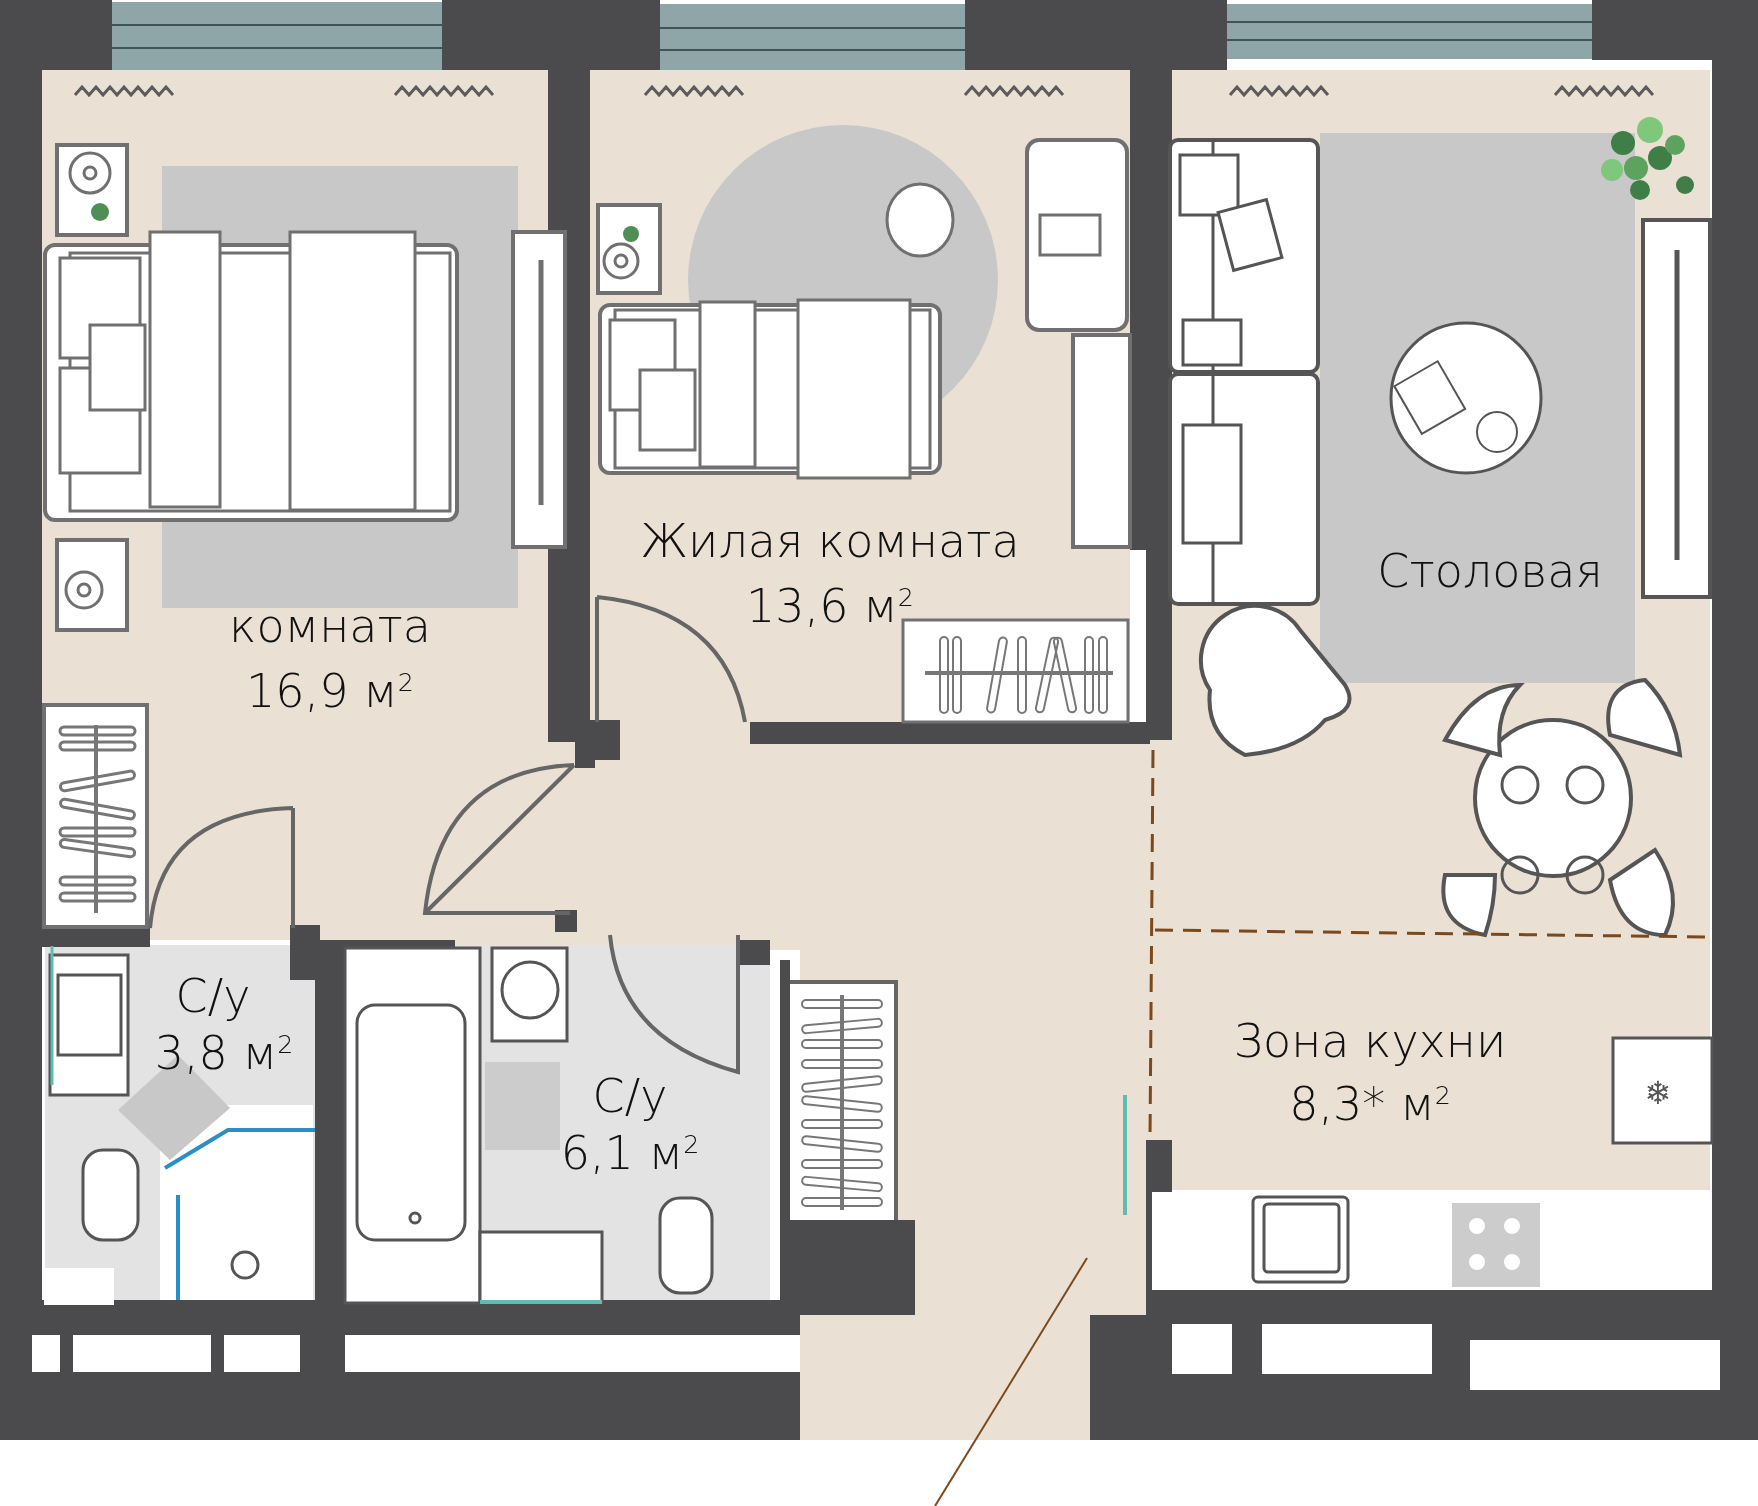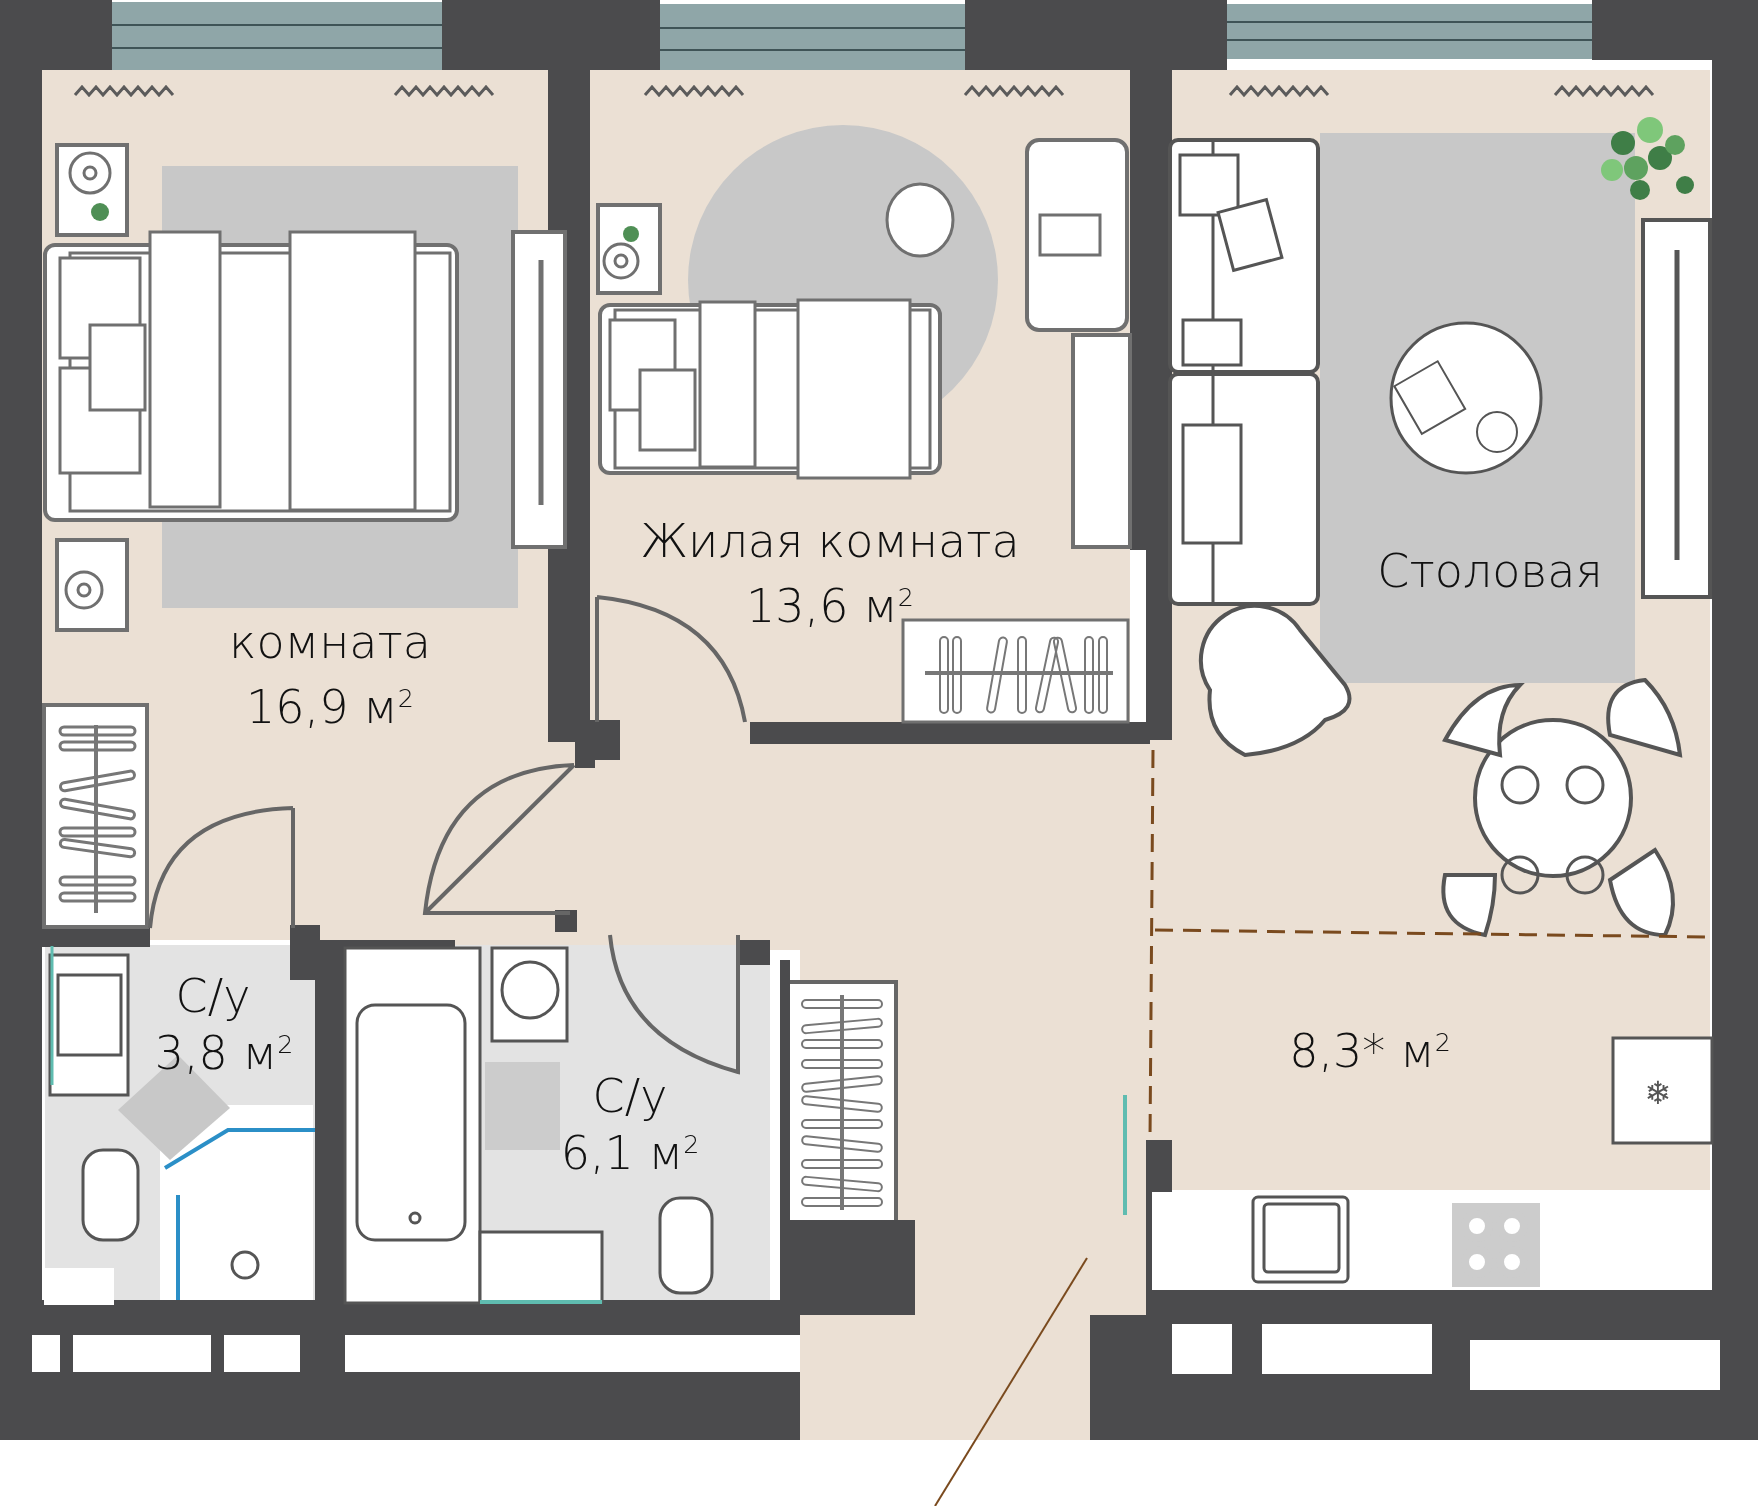--- a/index.html
+++ b/index.html
@@ -256,37 +256,38 @@
     <rect x="480" y="1232" width="122" height="70"></rect>
     <rect x="660" y="1198" width="52" height="95" rx="20"></rect>
     <line x1="480" y1="1302" x2="602" y2="1302" stroke="#5fbcb0" stroke-width="4"></line>
   </g>
 
   <line x1="1087" y1="1258" x2="935" y2="1506" stroke="#7a4a1e" stroke-width="2"></line>
   <line x1="1125" y1="1095" x2="1125" y2="1215" stroke="#5fbcb0" stroke-width="4"></line>
 </svg>
 
 <div class="label" style="left:190px;top:590px;width:280px;font-size:46px;">
-  <span class="lbl-name" style="margin-top:26px;">комната</span>
+  <span class="lbl-name" style="margin-top:10px;">комната</span>
   <span class="lbl-area" style="margin-top:12px;"><span>16,9 м</span><span class="sup">2</span></span>
 </div>
 
 <div class="label" style="left:600px;top:515px;width:460px;font-size:46px;text-align:center;">
   <span class="lbl-name">Жилая комната</span>
   <span class="lbl-area" style="margin-top:12px;"><span>13,6 м</span><span class="sup">2</span></span>
 </div>
 
 <div class="label" style="left:1340px;top:545px;width:300px;font-size:46px;">
   <span class="lbl-name">Столовая</span>
 </div>
 
 <div class="label" style="left:830px;top:840px;width:285px;font-size:46px;">
 </div>
 
 <div class="label" style="left:1210px;top:1015px;width:320px;font-size:46px;">
+  <span class="lbl-name">Зона кухни</span>
   <span class="lbl-area" style="margin-top:10px;"><span>8,3* м</span><span class="sup">2</span></span>
 </div>
 
 <div class="label" style="left:128px;top:970px;width:170px;font-size:46px;">
   <span class="lbl-name">С/у</span>
   <span class="lbl-area" style="margin-top:4px;padding-left:22px;"><span>3,8 м</span><span class="sup">2</span></span>
 </div>
 
 <div class="label" style="left:555px;top:1070px;width:150px;font-size:46px;">
   <span class="lbl-name">С/у</span>

